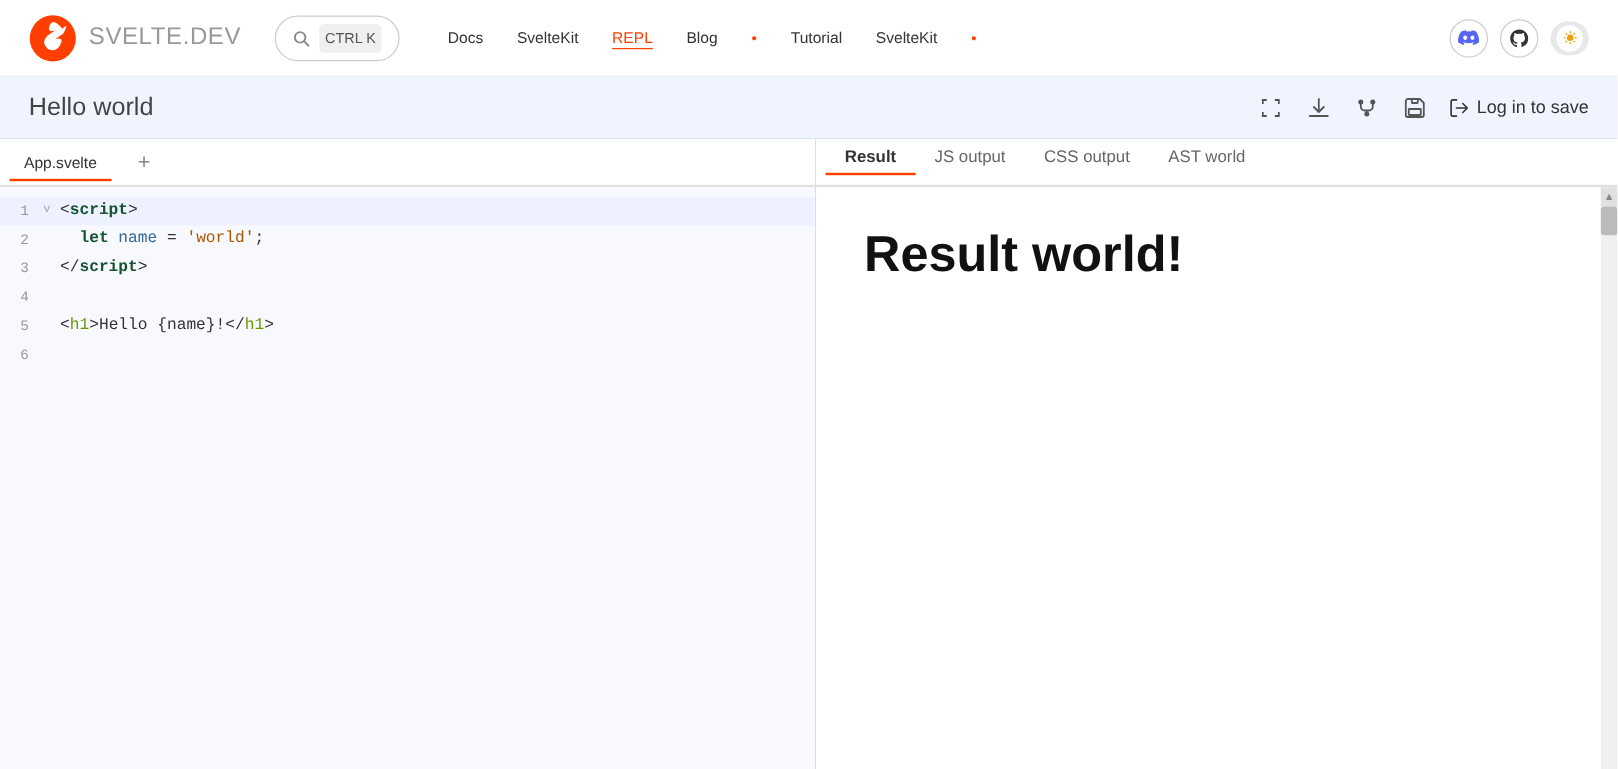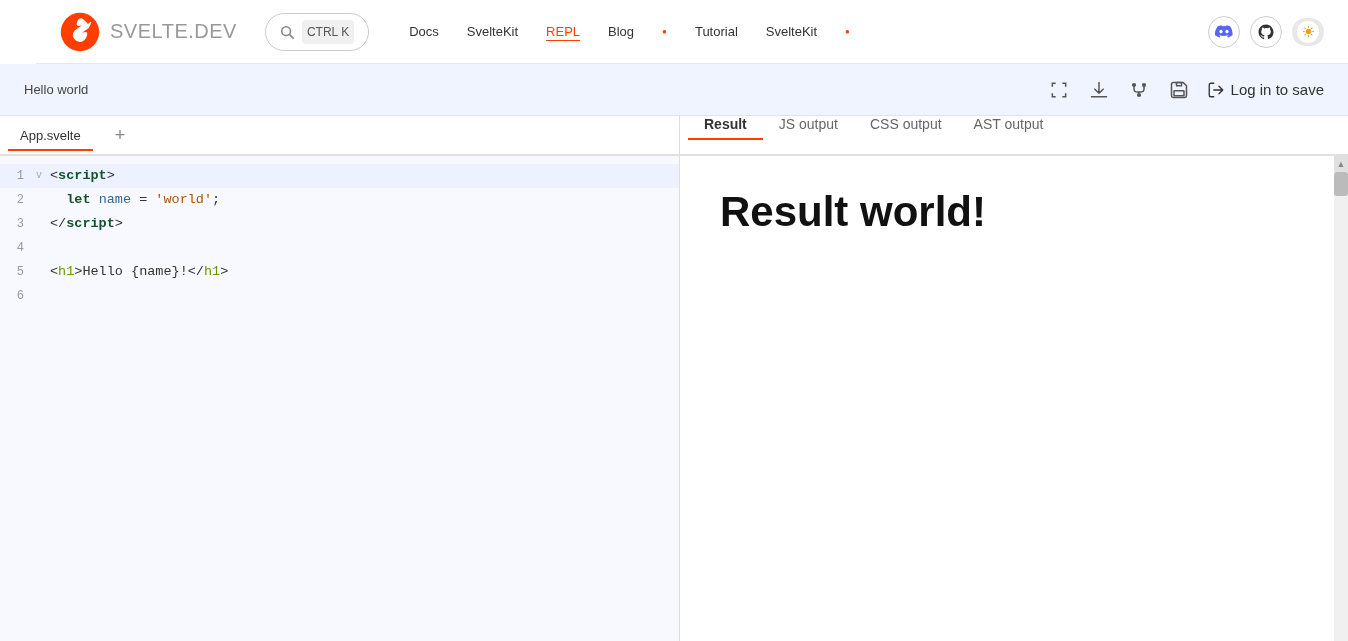--- a/index.html
+++ b/index.html
@@ -6,21 +6,20 @@
     body { font-family: -apple-system, BlinkMacSystemFont, 'Segoe UI', sans-serif; background: #fff; color: #333; height: 641px; overflow: hidden; }
 
     
     .topnav {
       display: flex;
       align-items: center;
       height: 64px;
       padding: 0 24px;
       border-bottom: 1px solid #e8e8e8;
       gap: 28px;
-      margin-left: 36px;
     }
     .logo-area {
       display: flex;
       align-items: center;
       gap: 10px;
       text-decoration: none;
     }
     .logo-icon {
       width: 40px;
       height: 40px;
@@ -115,21 +114,21 @@
     
     .repl-toolbar {
       display: flex;
       align-items: center;
       padding: 0 24px;
       height: 52px;
       background: #f0f4ff;
       border-bottom: 1px solid #dde3f0;
     }
     .repl-title {
-      font-size: 13px;
+      font-size: 21px;
       color: #444;
       flex: 1;
     }
     .repl-actions {
       display: flex;
       align-items: center;
       gap: 16px;
     }
     .repl-action-btn {
       background: none;
@@ -250,24 +249,24 @@
 
     
     .right-panel {
       flex: 1;
       display: flex;
       flex-direction: column;
       background: #fff;
     }
     .output-tabs {
       display: flex;
-      align-items: flex-end;
+      align-items: flex-start;
       height: 40px;
       border-bottom: 2px solid #e0e0e0;
-      padding: 16px 8px;
+      padding: 0 8px;
     }
     .output-tab {
       padding: 6px 16px;
       font-size: 14px;
       cursor: pointer;
       color: #666;
       border-bottom: 2px solid transparent;
       margin-bottom: -2px;
     }
     .output-tab.active {
@@ -469,21 +468,21 @@
         <span class="line-code"></span>
       </div>
     </div>
   </div>
 
   <div class="right-panel">
     <div class="output-tabs">
       <div class="output-tab active">Result</div>
       <div class="output-tab">JS output</div>
       <div class="output-tab">CSS output</div>
-      <div class="output-tab">AST output</div>
+      <div class="output-tab">AST world</div>
     </div>
     <div class="output-content">
       <h1>Result world!</h1>
       <div class="scrollbar-area">
         <div class="scroll-arrow">▲</div>
         <div class="scroll-thumb"></div>
       </div>
     </div>
   </div>
 </div>

